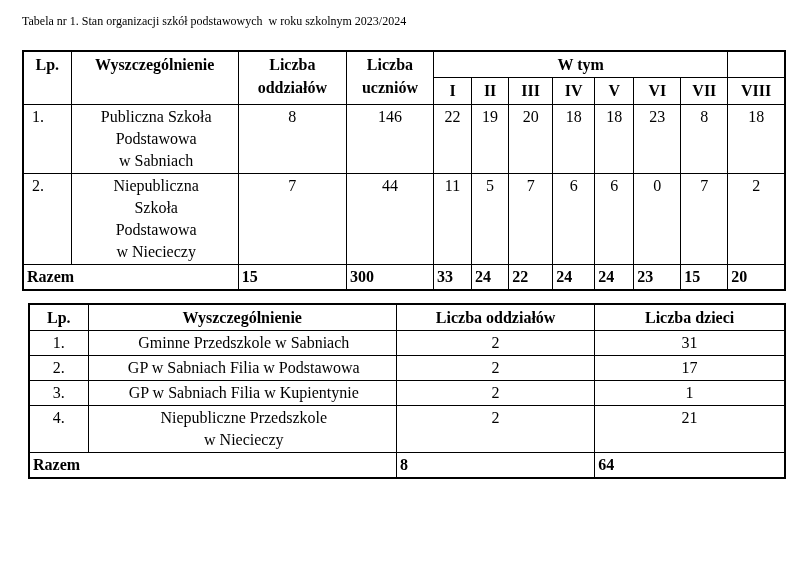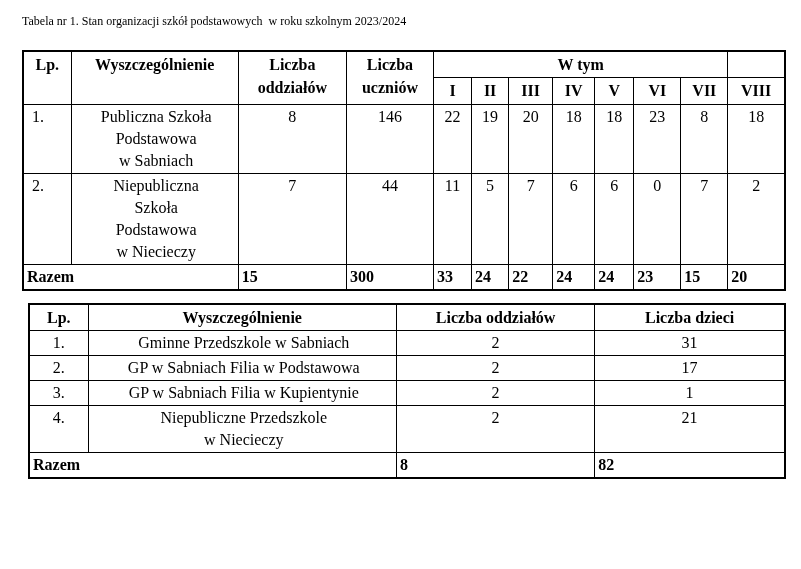--- a/index.html
+++ b/index.html
@@ -177,18 +177,18 @@
       <tr>
         <td class="lp-center">4.</td>
         <td class="name-cell prewrap">Niepubliczne Przedszkole
 w Niecieczy</td>
         <td class="num">2</td>
         <td class="num">21</td>
       </tr>
       <tr class="total-row">
         <td colspan="2">Razem</td>
         <td>8</td>
-        <td>82</td>
+        <td>64</td>
       </tr>
     </tbody>
   </table>
 
 </div>
 
 </body></html>

